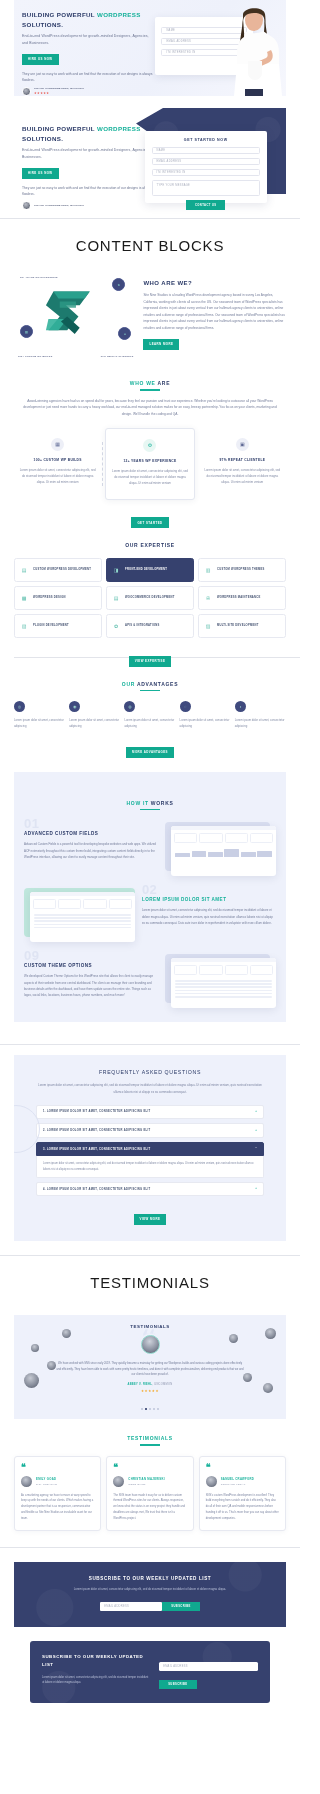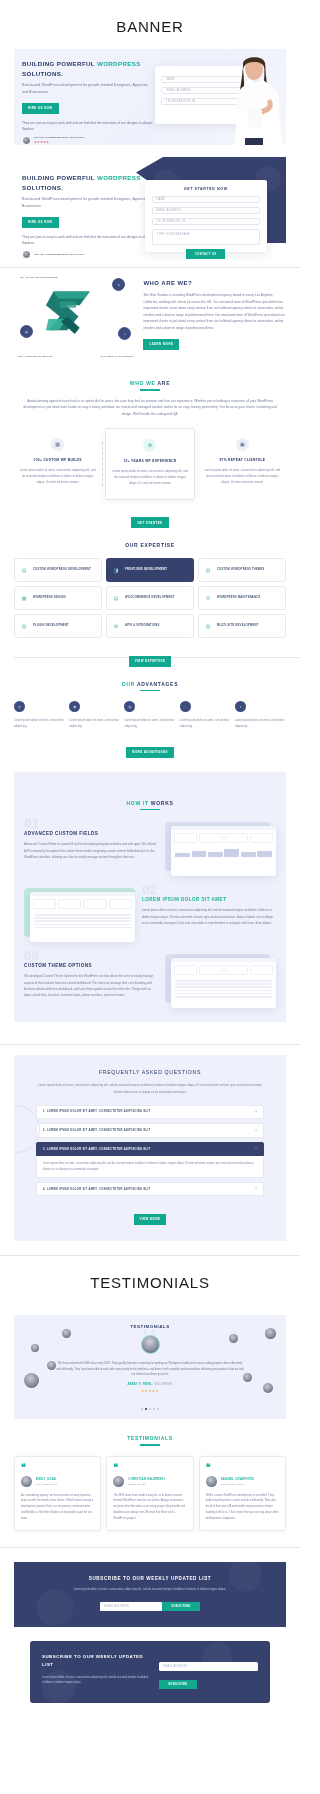--- a/index.html
+++ b/index.html
@@ -295,21 +295,20 @@
   .sub2-inp { background: #fff; height: 9px; border-radius: 1.5px; font-size: 2.6px;
               color: #a8adbd; padding-left: 4px; display: flex; align-items: center; letter-spacing:.3px;}
   .sub2-btn { background: #10a98f; color: #fff; border: none; height: 9px; padding: 0 9px;
               font-size: 2.7px; font-weight: 700; letter-spacing: .4px; margin-top: 6px; cursor: pointer;}
 </style>
 </head>
 <body>
 
 <div class="page">
 
-  <div class="sec-title">BANNER</div>
 
   <div class="banner1">
     <div class="b1-left">
       <div class="b1-h">
         <span>BUILDING POWERFUL </span><span class="hl">WORDPRESS</span><br>
         <span>SOLUTIONS.</span>
       </div>
       <div class="b1-p">End-to-end WordPress development for growth-minded Designers, Agencies, and Businesses.</div>
       <button class="btn-teal">HIRE US NOW</button>
       <div class="b1-quote">They are just so easy to work with and we find that the execution of our designs is always flawless.</div>
@@ -361,20 +360,21 @@
       <div class="fld">EMAIL ADDRESS</div>
       <div class="fld">I'M INTERESTED IN</div>
       <div class="fld ta">TYPE YOUR MESSAGE</div>
       <button class="b2-submit">CONTACT US</button>
     </div>
   </div>
 
   <div class="divider" style="margin-top:14px"></div>
 
   <div class="cb">
+    <div class="sec-title">CONTENT BLOCKS</div>
 
     <div class="who-row">
       <div class="iso-wrap">
         <div class="iso-lbl" style="top:4px;left:6px">12+ YEARS WP EXPERIENCE</div>
         <div class="iso-badge" style="top:6px;right:10px">★</div>
         <div class="iso-badge" style="bottom:26px;left:6px">▤</div>
         <div class="iso-badge" style="bottom:24px;right:4px">♦</div>
         <svg viewBox="0 0 120 100" style="position:absolute;inset:12px 6px 18px 6px;width:86%;height:68%">
           <path d="M30 12h58l-16 22H50l20 18-18 22H22l18-22-22-18z" fill="#1d7a6e"></path>
           <path d="M30 12h58l-8 11H38z" fill="#2aa08d"></path>

